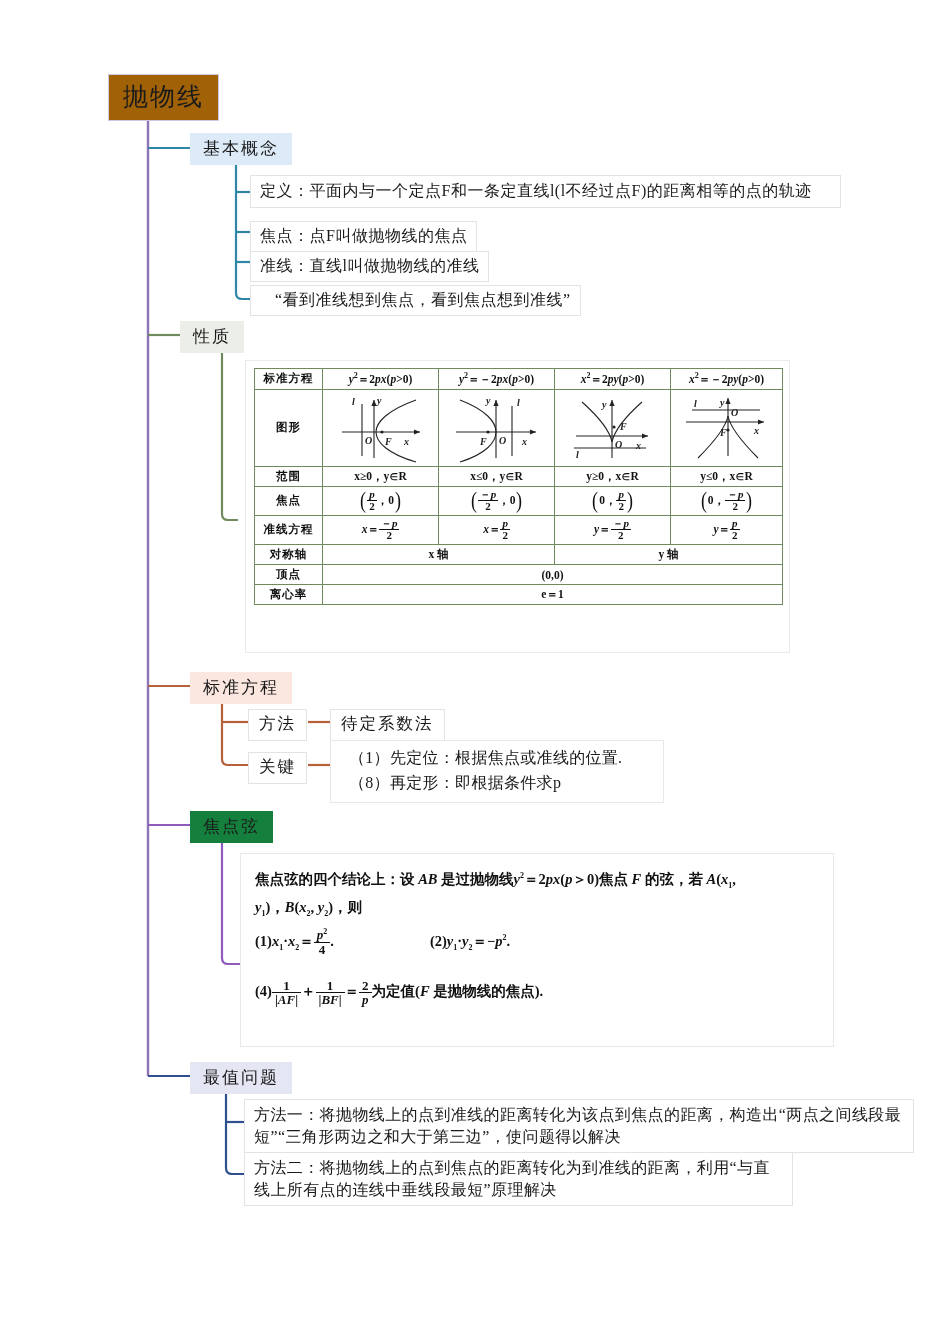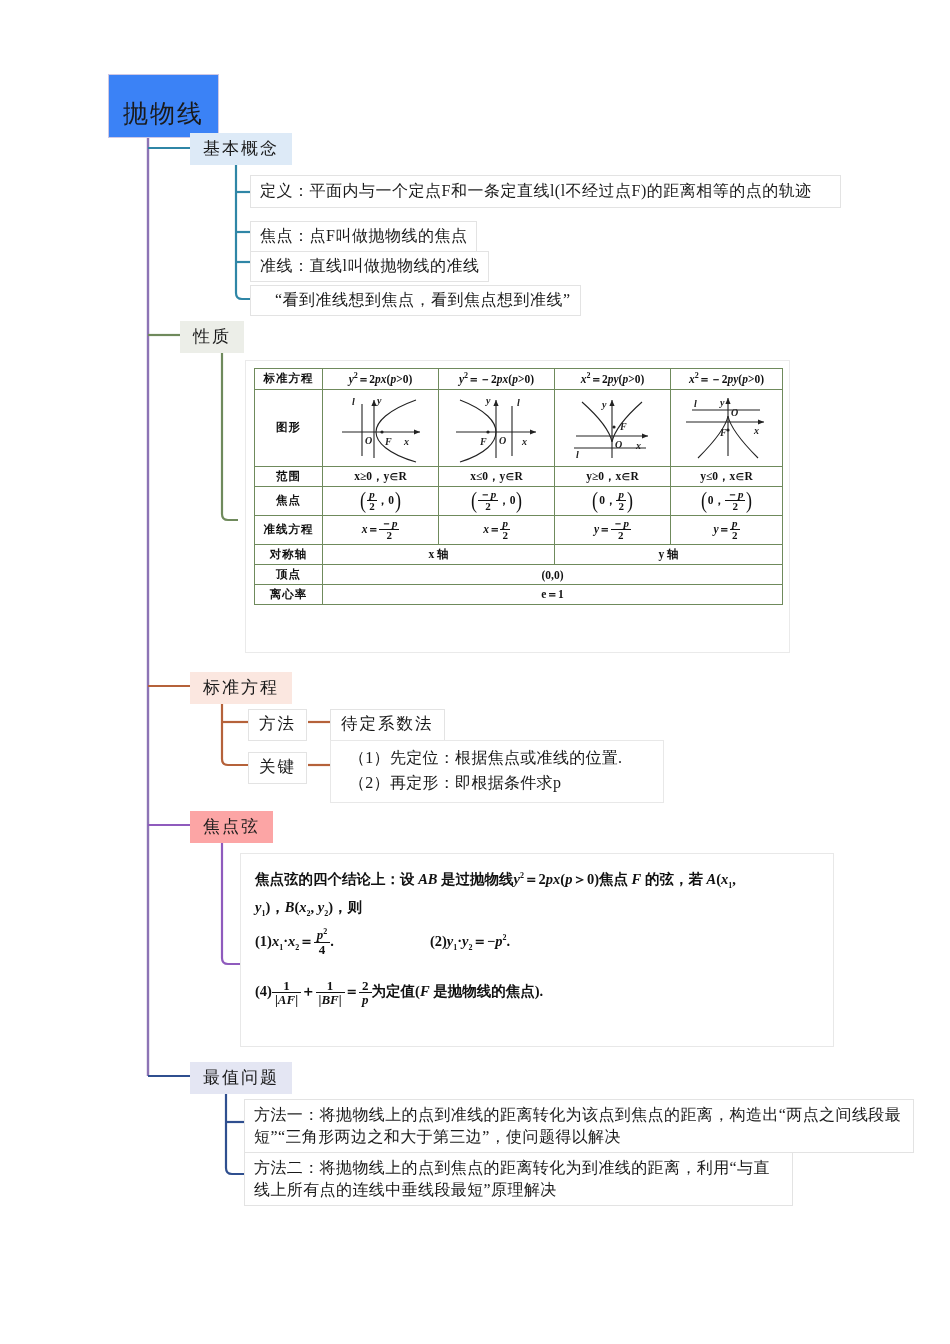--- a/index.html
+++ b/index.html
@@ -30,37 +30,37 @@
 
   .node {
     position: absolute;
     box-sizing: border-box;
     white-space: nowrap;
     line-height: 1.25;
   }
 
   
   .root {
-    background: #3b82f6;
+    background: #a16207;
     border: 1px solid #cfc8e4;
     font-size: 25px;
-    padding: 23px 14px 8px 14px;
+    padding: 6px 14px 8px 14px;
     letter-spacing: 2px;
   }
 
   
   .branch {
     font-size: 17px;
     padding: 5px 13px 6px 13px;
     letter-spacing: 2px;
   }
   .branch.b-concept { background: #ddeaf7; }
   .branch.b-prop    { background: #eceee8; }
   .branch.b-eq      { background: #fbe7e0; }
-  .branch.b-chord   { background: #fca5a5; }
+  .branch.b-chord   { background: #15803d; }
   .branch.b-minmax  { background: #e4e6f3; }
 
   
   .leaf {
     background: #ffffff;
     border: 1px solid #e3e3e3;
     font-size: 16px;
     padding: 4px 9px 5px 9px;
     letter-spacing: 0.5px;
   }
@@ -349,21 +349,21 @@
 
   <div class="node branch b-eq" style="left:190px; top:672px;">标准方程</div>
 
   <div class="node mini" style="left:248px; top:709px;">方法</div>
   <div class="node mini" style="left:330px; top:709px;">待定系数法</div>
 
   <div class="node mini" style="left:248px; top:752px;">关键</div>
 
   <div class="plainbox" style="position:absolute; left:330px; top:740px; width:334px; padding:5px 10px 6px 18px;">
     <div style="font-size:16px; line-height:1.55; letter-spacing:0.3px;">（1）先定位：根据焦点或准线的位置.</div>
-    <div style="font-size:16px; line-height:1.55; letter-spacing:0.3px;">（2）再定形：即根据条件求p</div>
+    <div style="font-size:16px; line-height:1.55; letter-spacing:0.3px;">（8）再定形：即根据条件求p</div>
   </div>
 
   <div class="node branch b-chord" style="left:190px; top:811px;">焦点弦</div>
 
   <div class="chordbox" style="left:240px; top:853px; width:594px; height:194px;">
 
     <div style="line-height:1.9;">
       焦点弦的四个结论上：设 <span class="it">AB</span> 是过抛物线<span class="it">y</span><sup class="e">2</sup>＝2<span class="it">px</span>(<span class="it">p</span>＞0)焦点 <span class="it">F</span> 的弦，若 <span class="it">A</span>(<span class="it">x</span><sub class="e">1</sub>,
     </div>
     <div style="line-height:1.9;">

